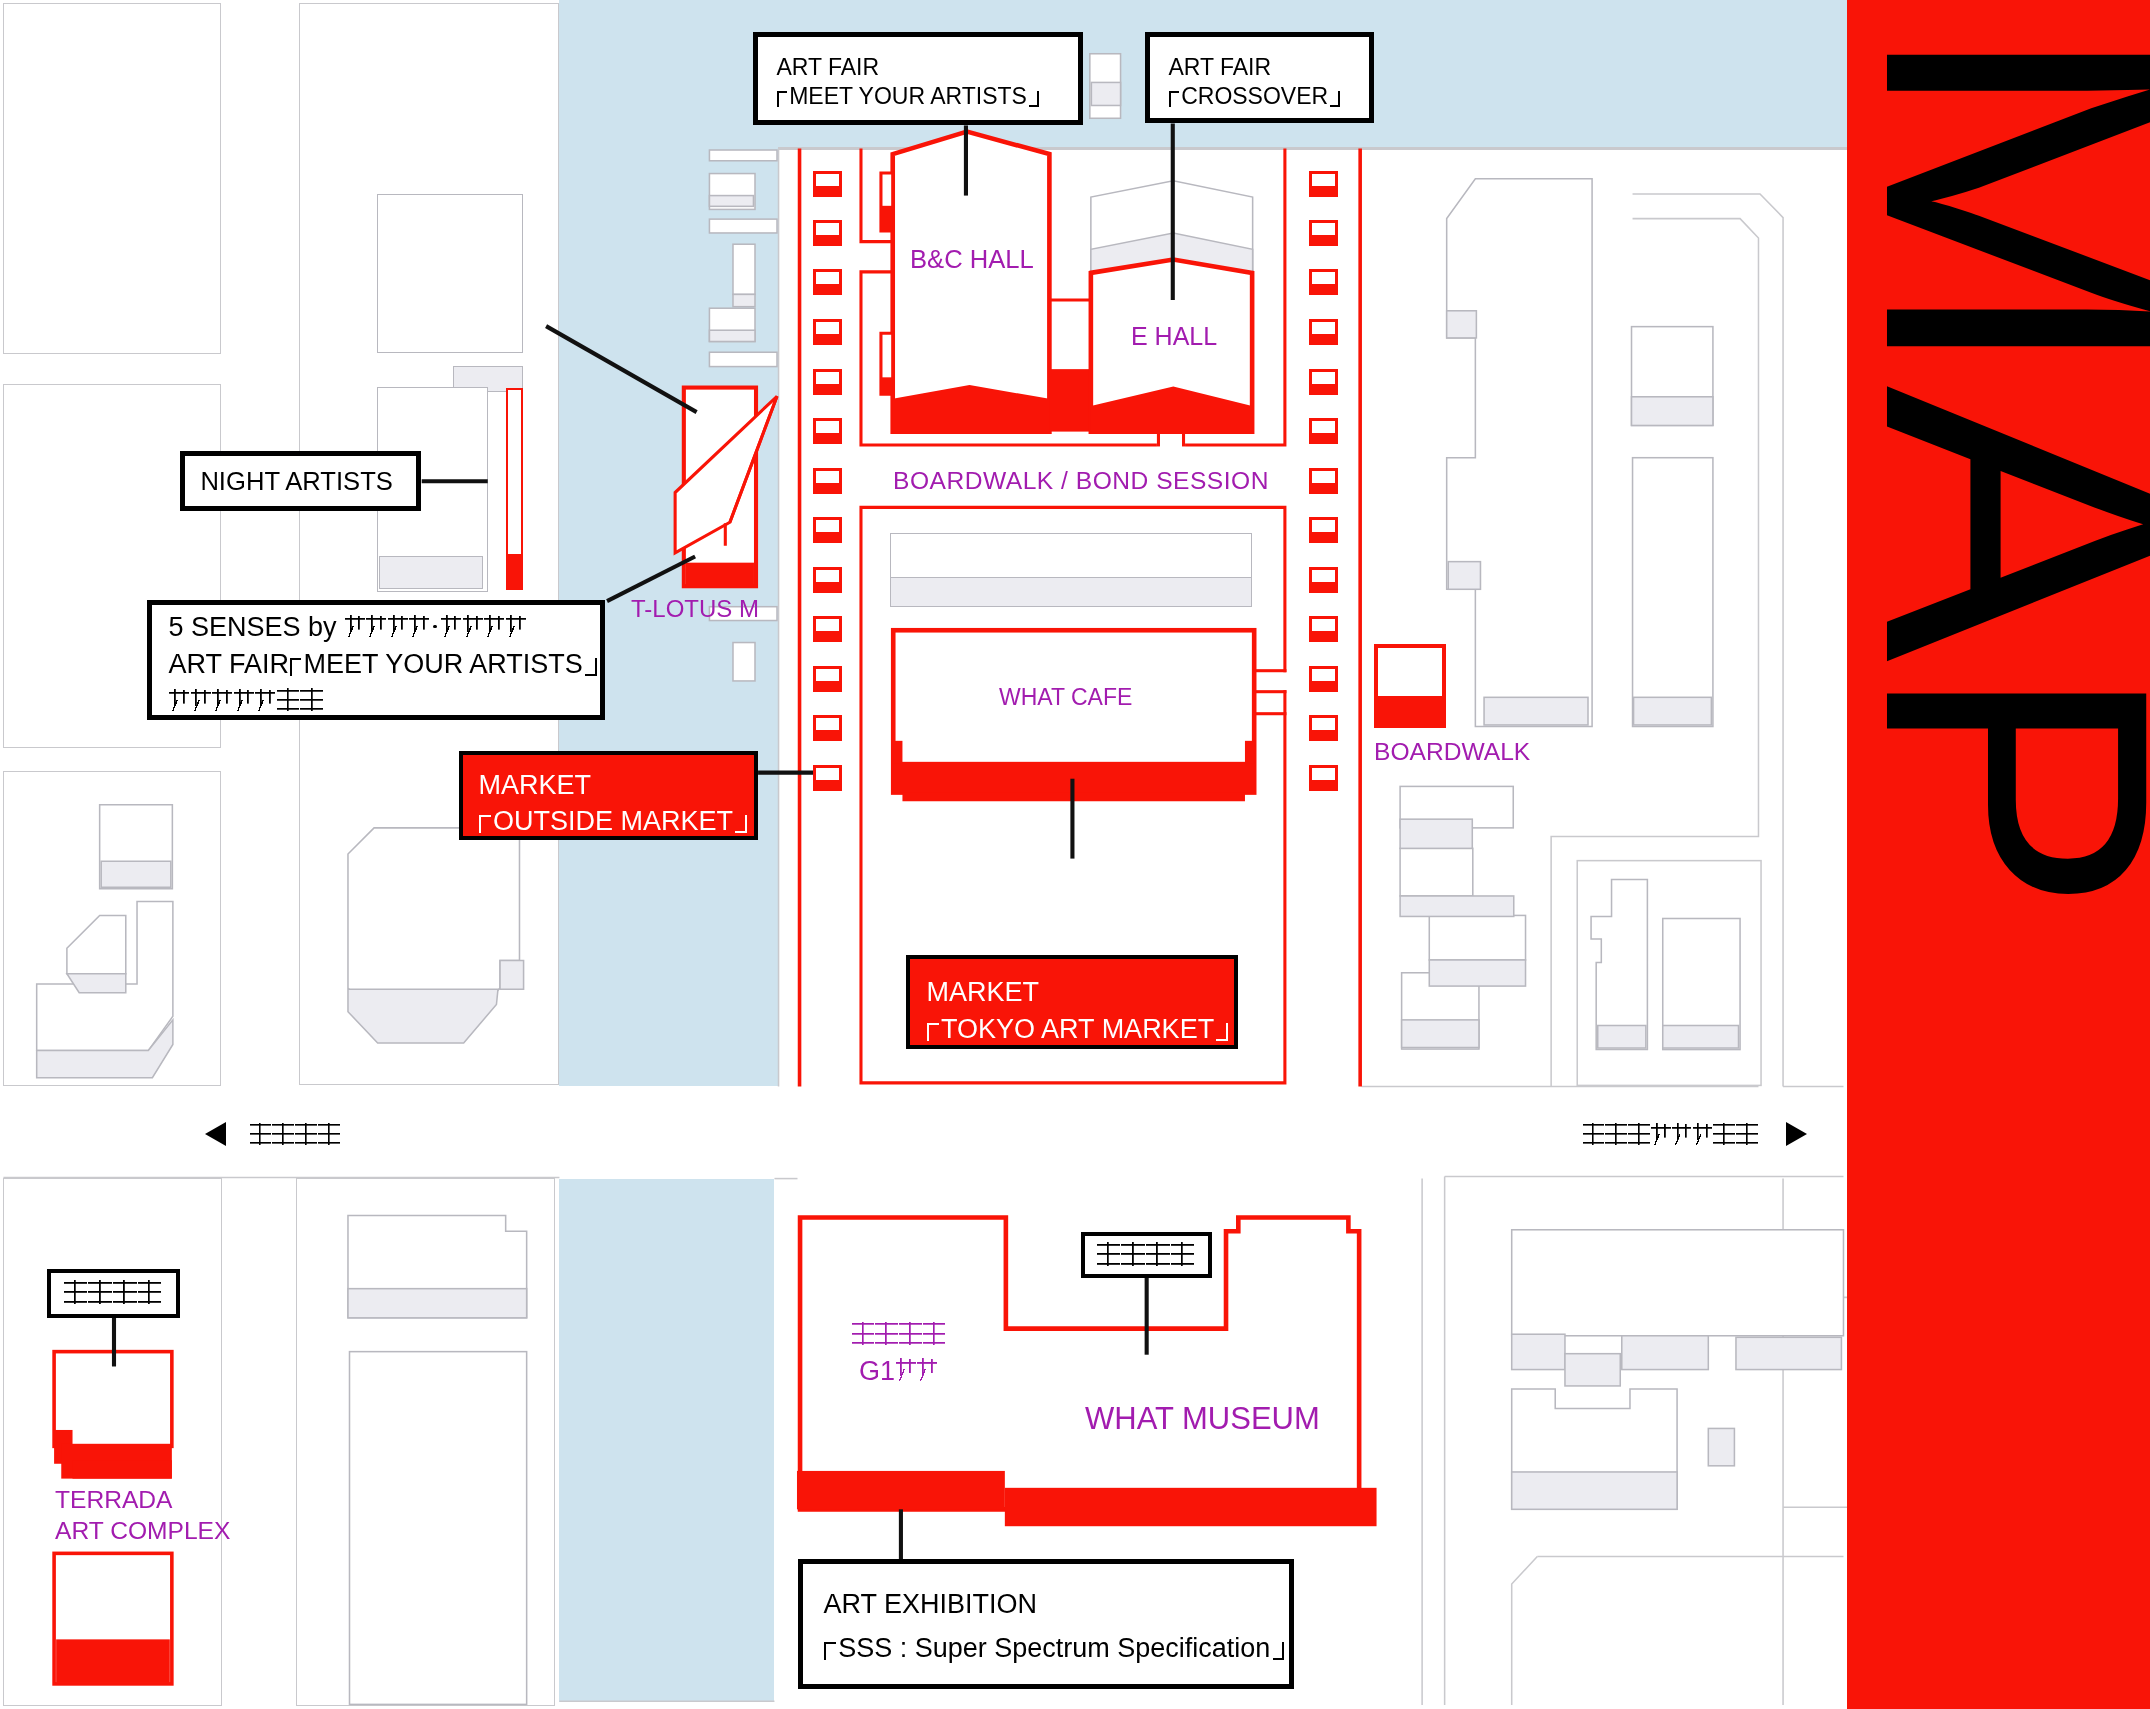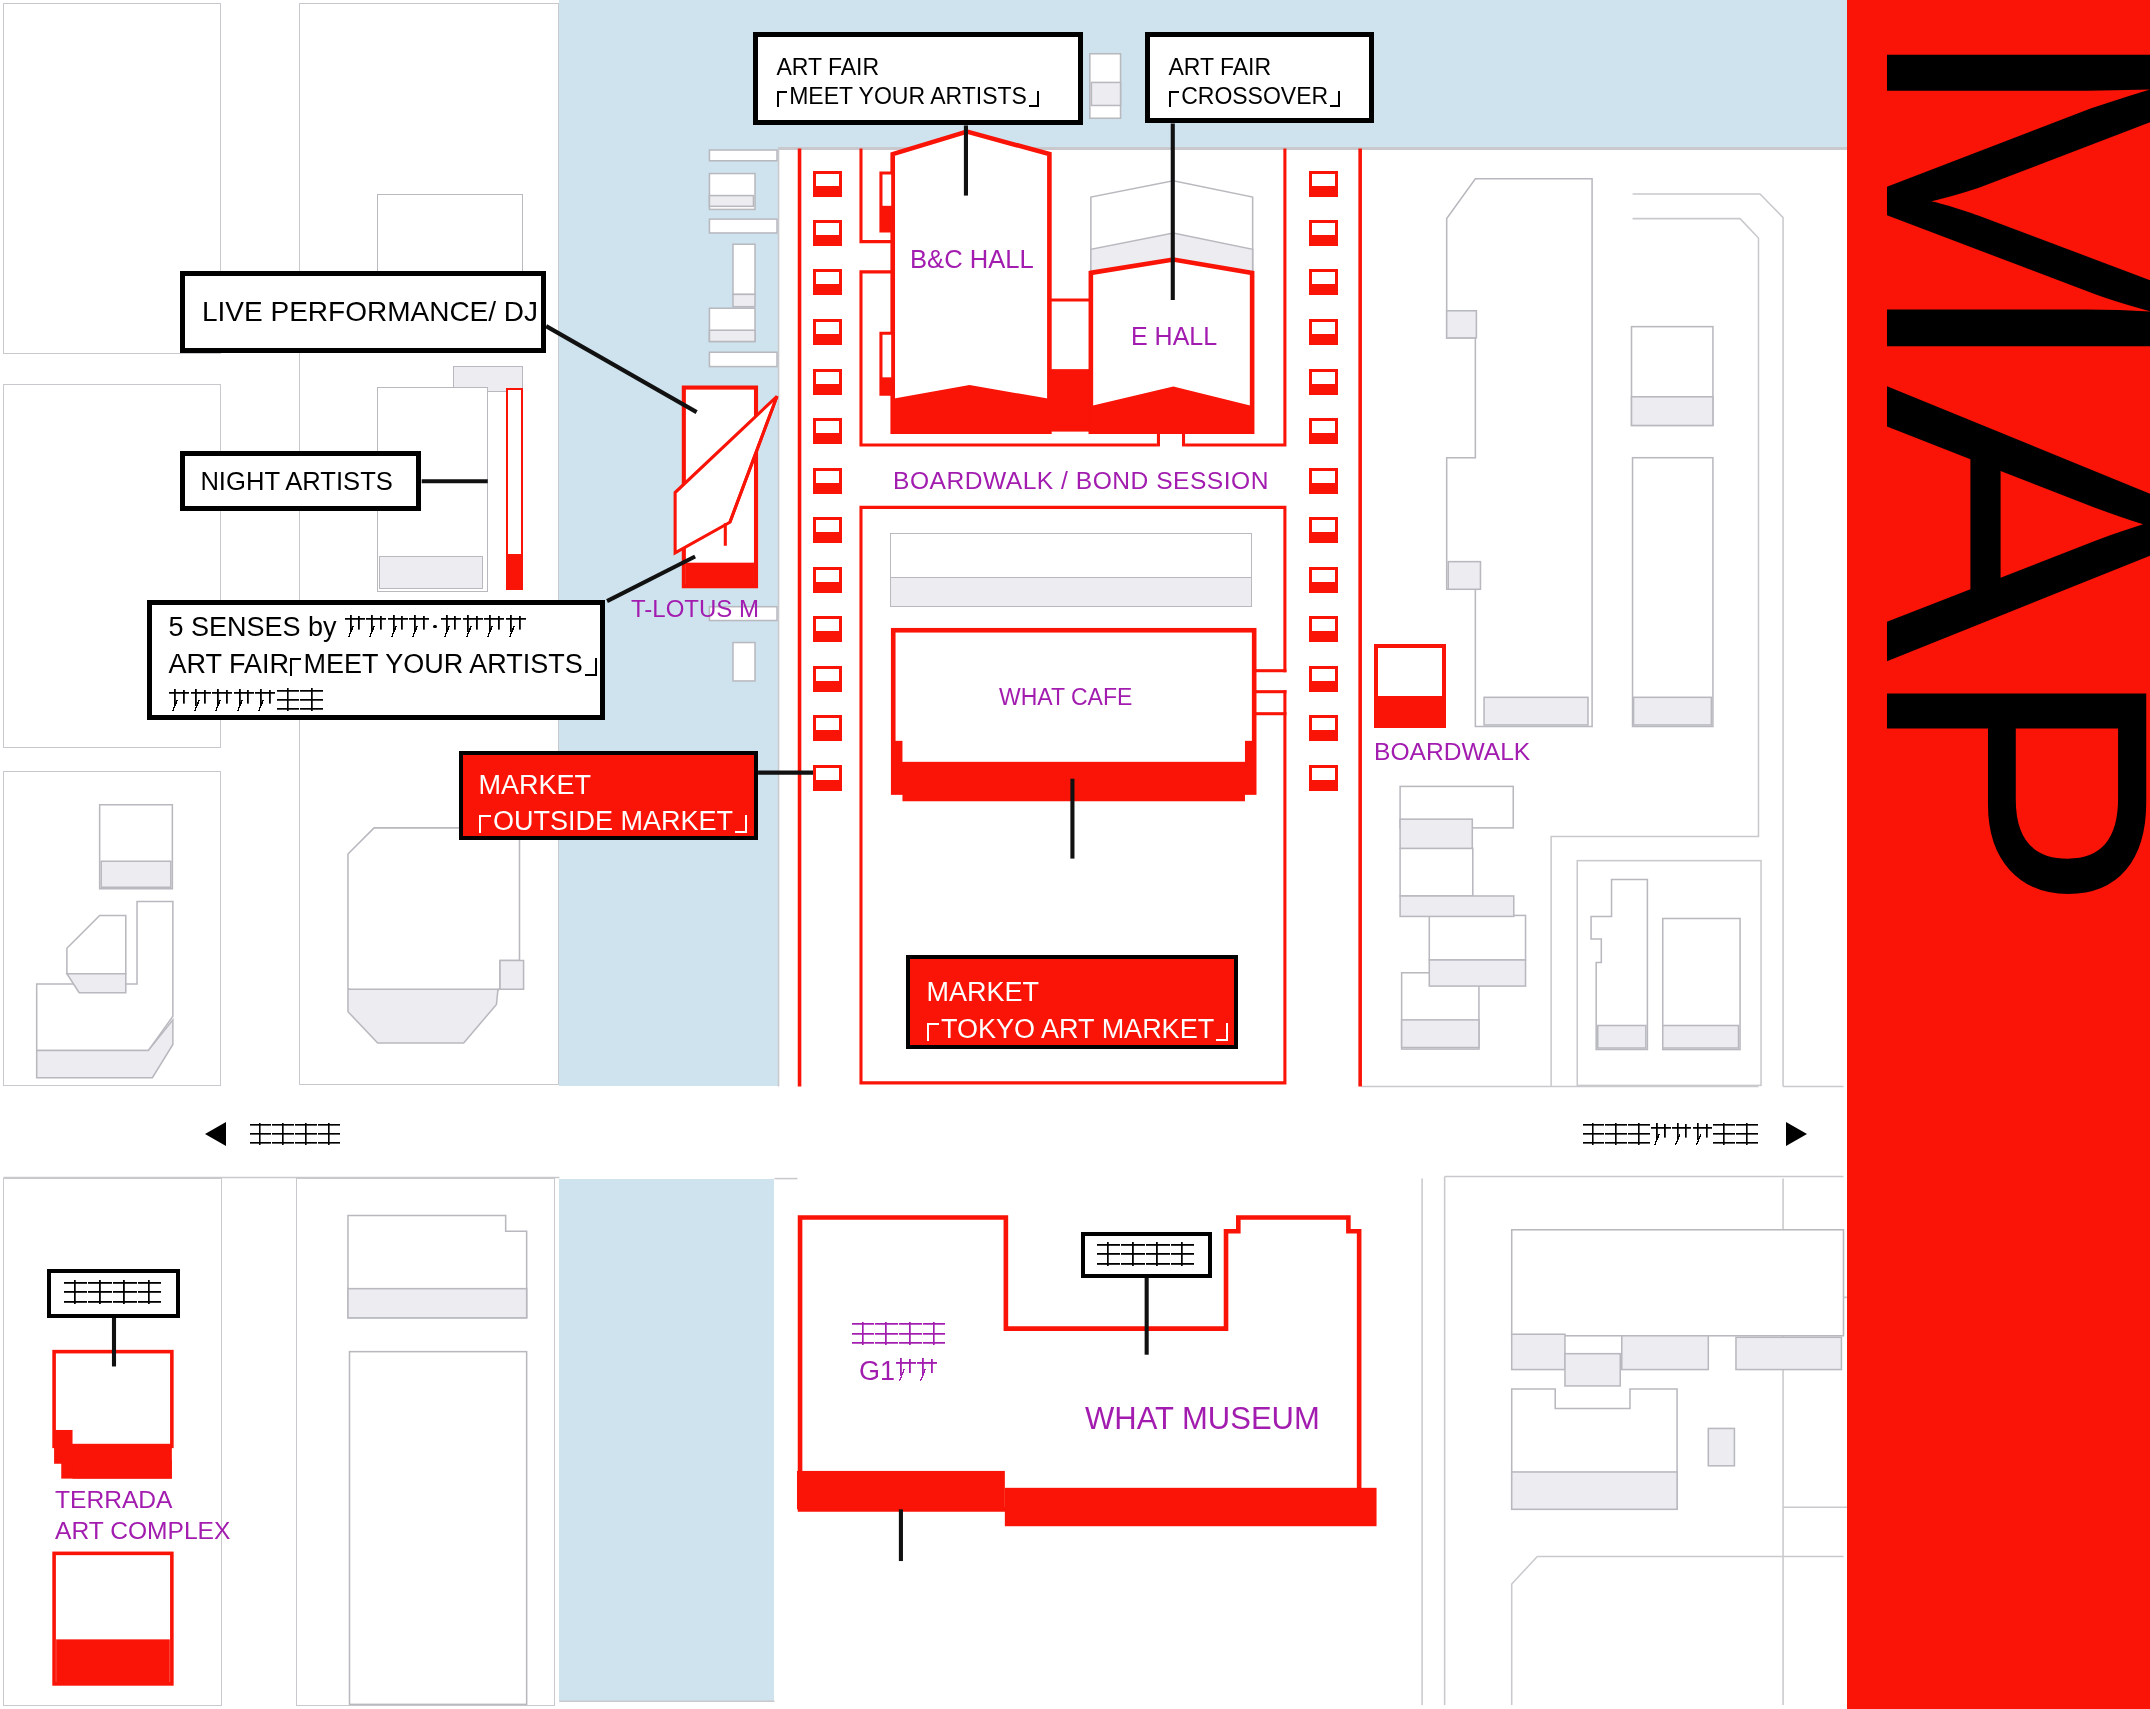--- a/index.html
+++ b/index.html
@@ -252,27 +252,27 @@
 <div class="rtx" style="left:851px;top:1317px;font-size:27px;line-height:36px;text-align:center"><span class="k"></span><span class="k"></span><span class="k"></span><span class="k"></span><br>G1<span class="kk"></span><span class="kk"></span></div>
 <div class="rtx" style="left:1085px;top:1401px;font-size:31px">WHAT MUSEUM</div>
 
 <div class="tri" style="left:205px;top:1122px;border-top:12.3px solid transparent;border-bottom:12.3px solid transparent;border-right:21.5px solid #000"></div>
 <div class="a" style="left:249px;top:1120px;font-size:26px;color:#000"><span class="k"></span><span class="k"></span><span class="k"></span><span class="k"></span></div>
 <div class="a" style="left:1582px;top:1120px;font-size:26px;color:#000"><span class="k"></span><span class="k"></span><span class="k"></span><span class="kk"></span><span class="kk"></span><span class="kk"></span><span class="k"></span><span class="k"></span></div>
 <div class="tri" style="left:1786px;top:1122px;border-top:12.3px solid transparent;border-bottom:12.3px solid transparent;border-left:21.5px solid #000"></div>
 
 <div class="lb" style="left:753px;top:32px;width:330px;height:93px;font-size:23px;line-height:29px;padding:16.4px 0 0 18.4px">ART FAIR<br><span class="lq"></span>MEET YOUR ARTISTS<span class="rq"></span></div>
 <div class="lb" style="left:1145px;top:32px;width:229px;height:91px;font-size:23px;line-height:29px;padding:16.4px 0 0 18.4px">ART FAIR<br><span class="lq"></span>CROSSOVER<span class="rq"></span></div>
-<div class="lb" style="left:180px;top:271px;width:366px;height:82px;font-size:28px;line-height:72px;padding-left:17px">LIVE PERFORMANCE/ DJ</div>
 <div class="lb" style="left:180px;top:451px;width:241px;height:60px;font-size:25.6px;line-height:50px;padding-left:15.4px">NIGHT ARTISTS</div>
 <div class="lb" style="left:147px;top:600px;width:458px;height:120px;font-size:27px;line-height:37px;padding:4.1px 0 0 16.4px">5 SENSES by <span class="kk"></span><span class="kk"></span><span class="kk"></span><span class="kk"></span><span class="dot"></span><span class="kk"></span><span class="kk"></span><span class="kk"></span><span class="kk"></span><br>ART FAIR<span class="lq"></span>MEET YOUR ARTISTS<span class="rq"></span><br><span class="kk"></span><span class="kk"></span><span class="kk"></span><span class="kk"></span><span class="kk"></span><span class="k"></span><span class="k"></span></div>
 <div class="rbx" style="left:459px;top:751px;width:299px;height:89px;font-size:27px;line-height:36px;padding:12.3px 0 0 15.4px">MARKET<br><span class="lq"></span>OUTSIDE MARKET<span class="rq"></span></div>
 <div class="rbx" style="left:906px;top:955px;width:332px;height:94px;font-size:27px;line-height:37px;padding:15.4px 0 0 16.4px">MARKET<br><span class="lq"></span>TOKYO ART MARKET<span class="rq"></span></div>
 <div class="lb" style="left:47px;top:1269px;width:133px;height:49px;font-size:28px;line-height:39px;padding:1px 0 0 12.3px;border-width:4.1px"><span class="k"></span><span class="k"></span><span class="k"></span><span class="k"></span></div>
 <div class="lb" style="left:1081px;top:1232px;width:131px;height:46px;font-size:28px;line-height:37px;padding:1px 0 0 11.3px;border-width:4.1px"><span class="k"></span><span class="k"></span><span class="k"></span><span class="k"></span></div>
+<div class="lb" style="left:798px;top:1559px;width:496px;height:130px;font-size:27px;line-height:44px;padding:18.4px 0 0 20.5px">ART EXHIBITION<br><span class="lq"></span>SSS : Super Spectrum Specification<span class="rq"></span></div>
 
 <div class="a" style="left:1847px;top:0;width:304px;height:1709px;background:#f91407"></div>
 <svg width="2151" height="1709" viewBox="0 0 4200 3338" font-family="Liberation Sans, sans-serif" fill="#000">
       <text transform="translate(3685,37) rotate(90)" font-size="851">M</text>
       <text transform="translate(3685,753) rotate(90)" font-size="810">A</text>
       <text transform="translate(3685,1294) rotate(90)" font-size="736">P</text>
     </svg>
 </div>
 
 

